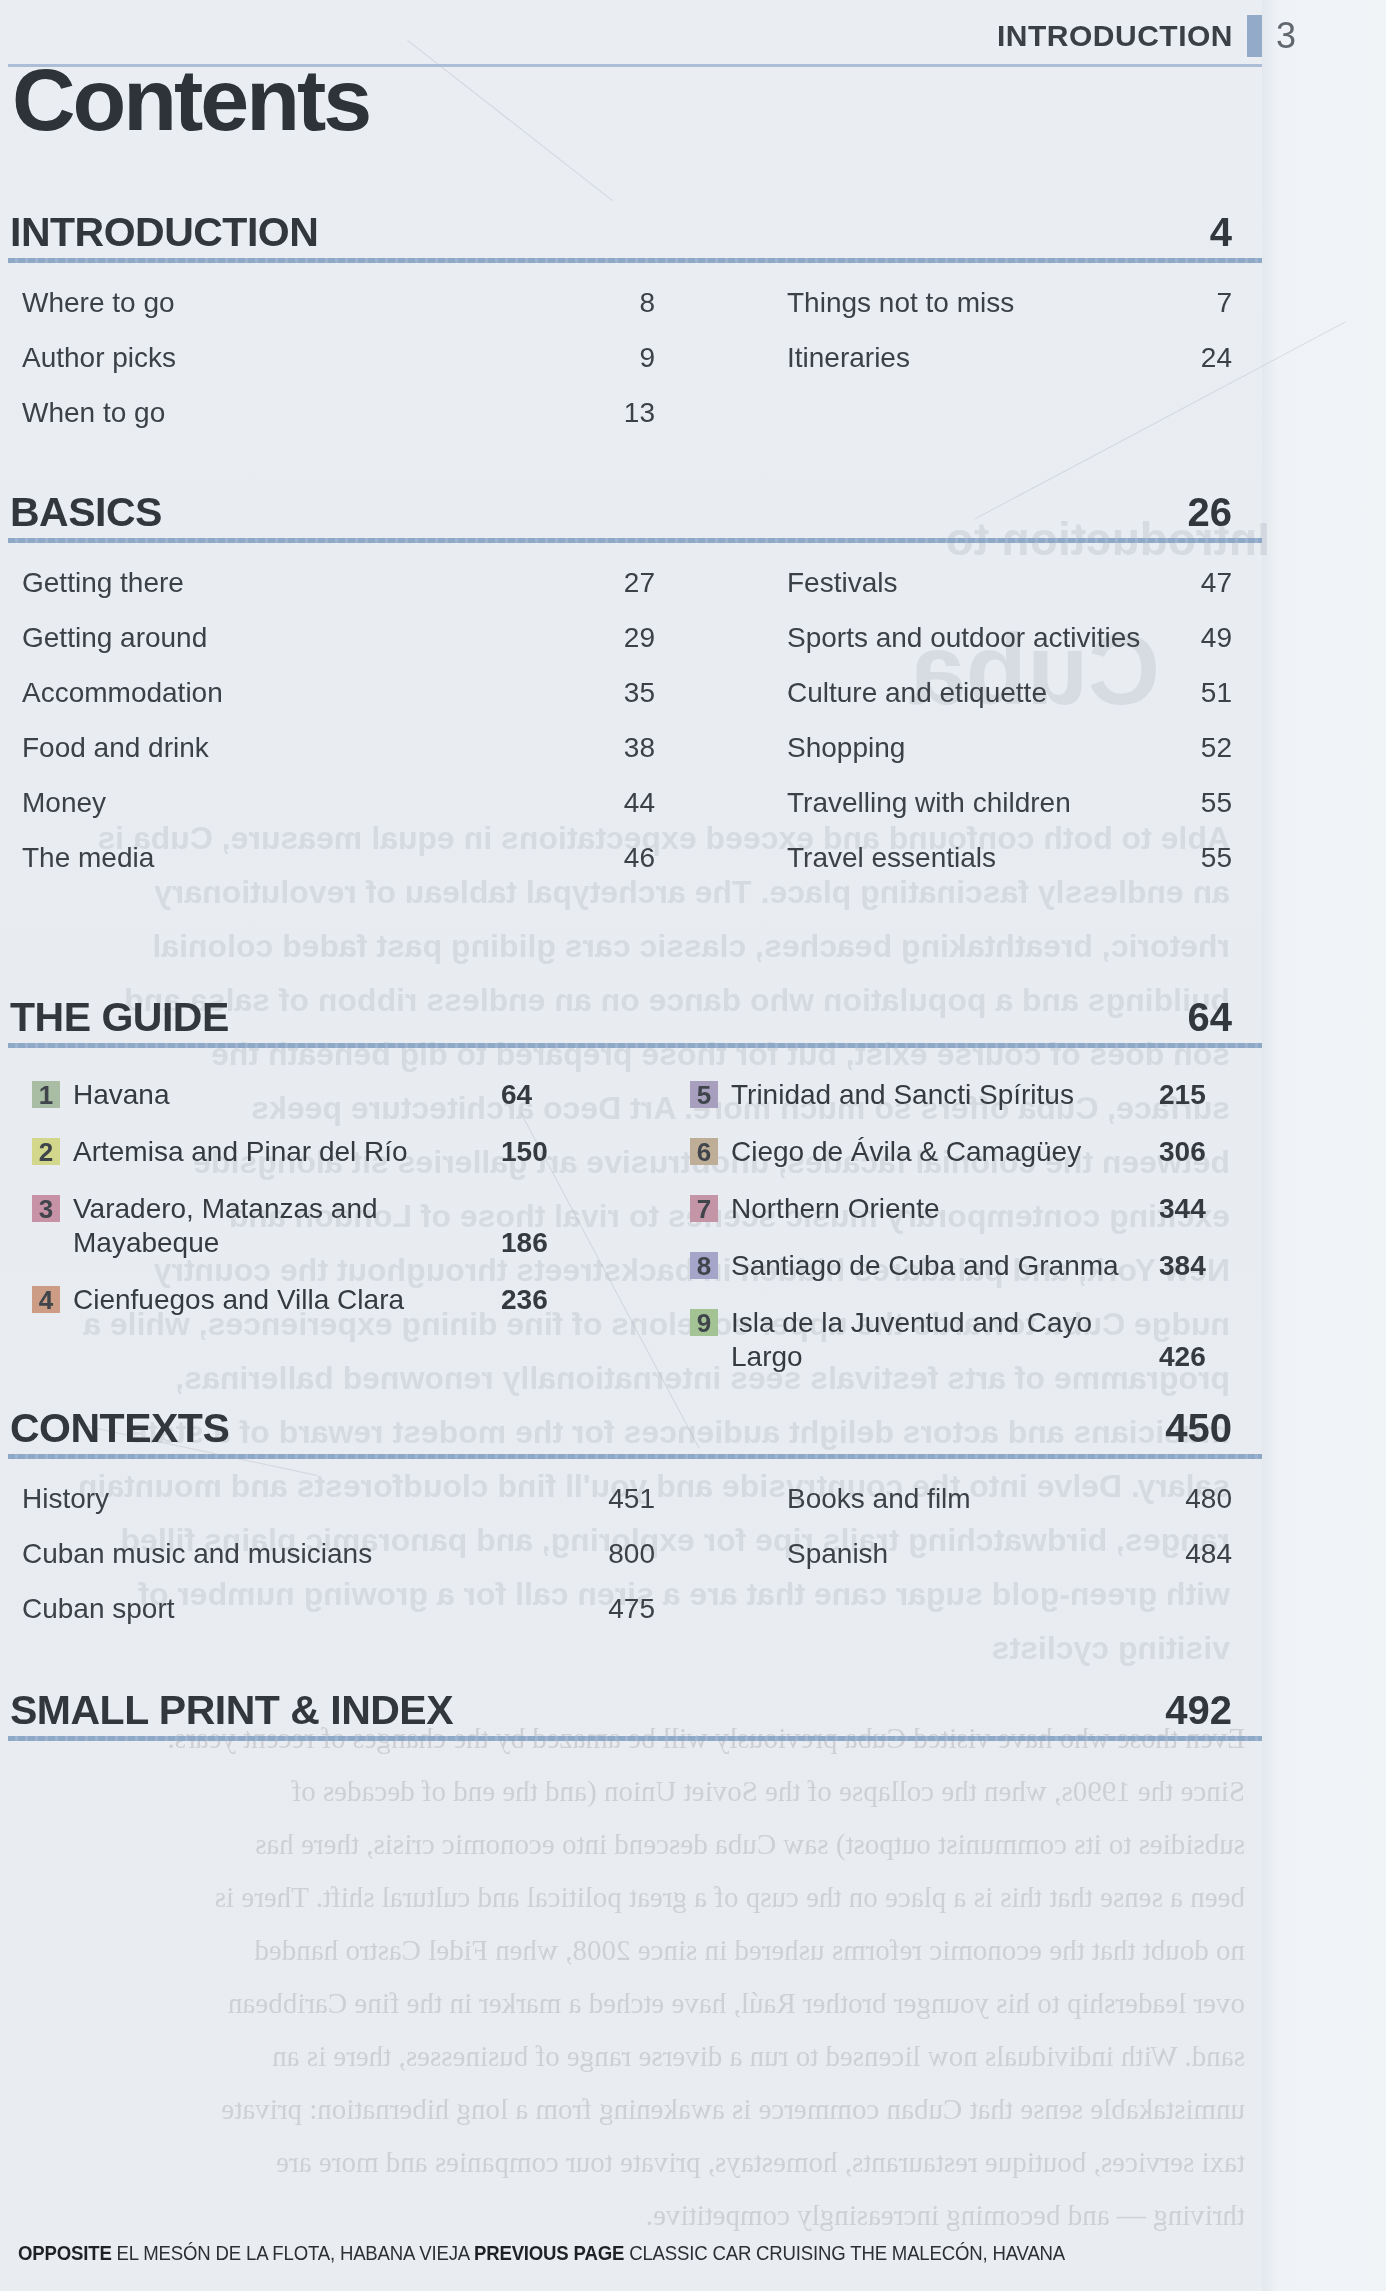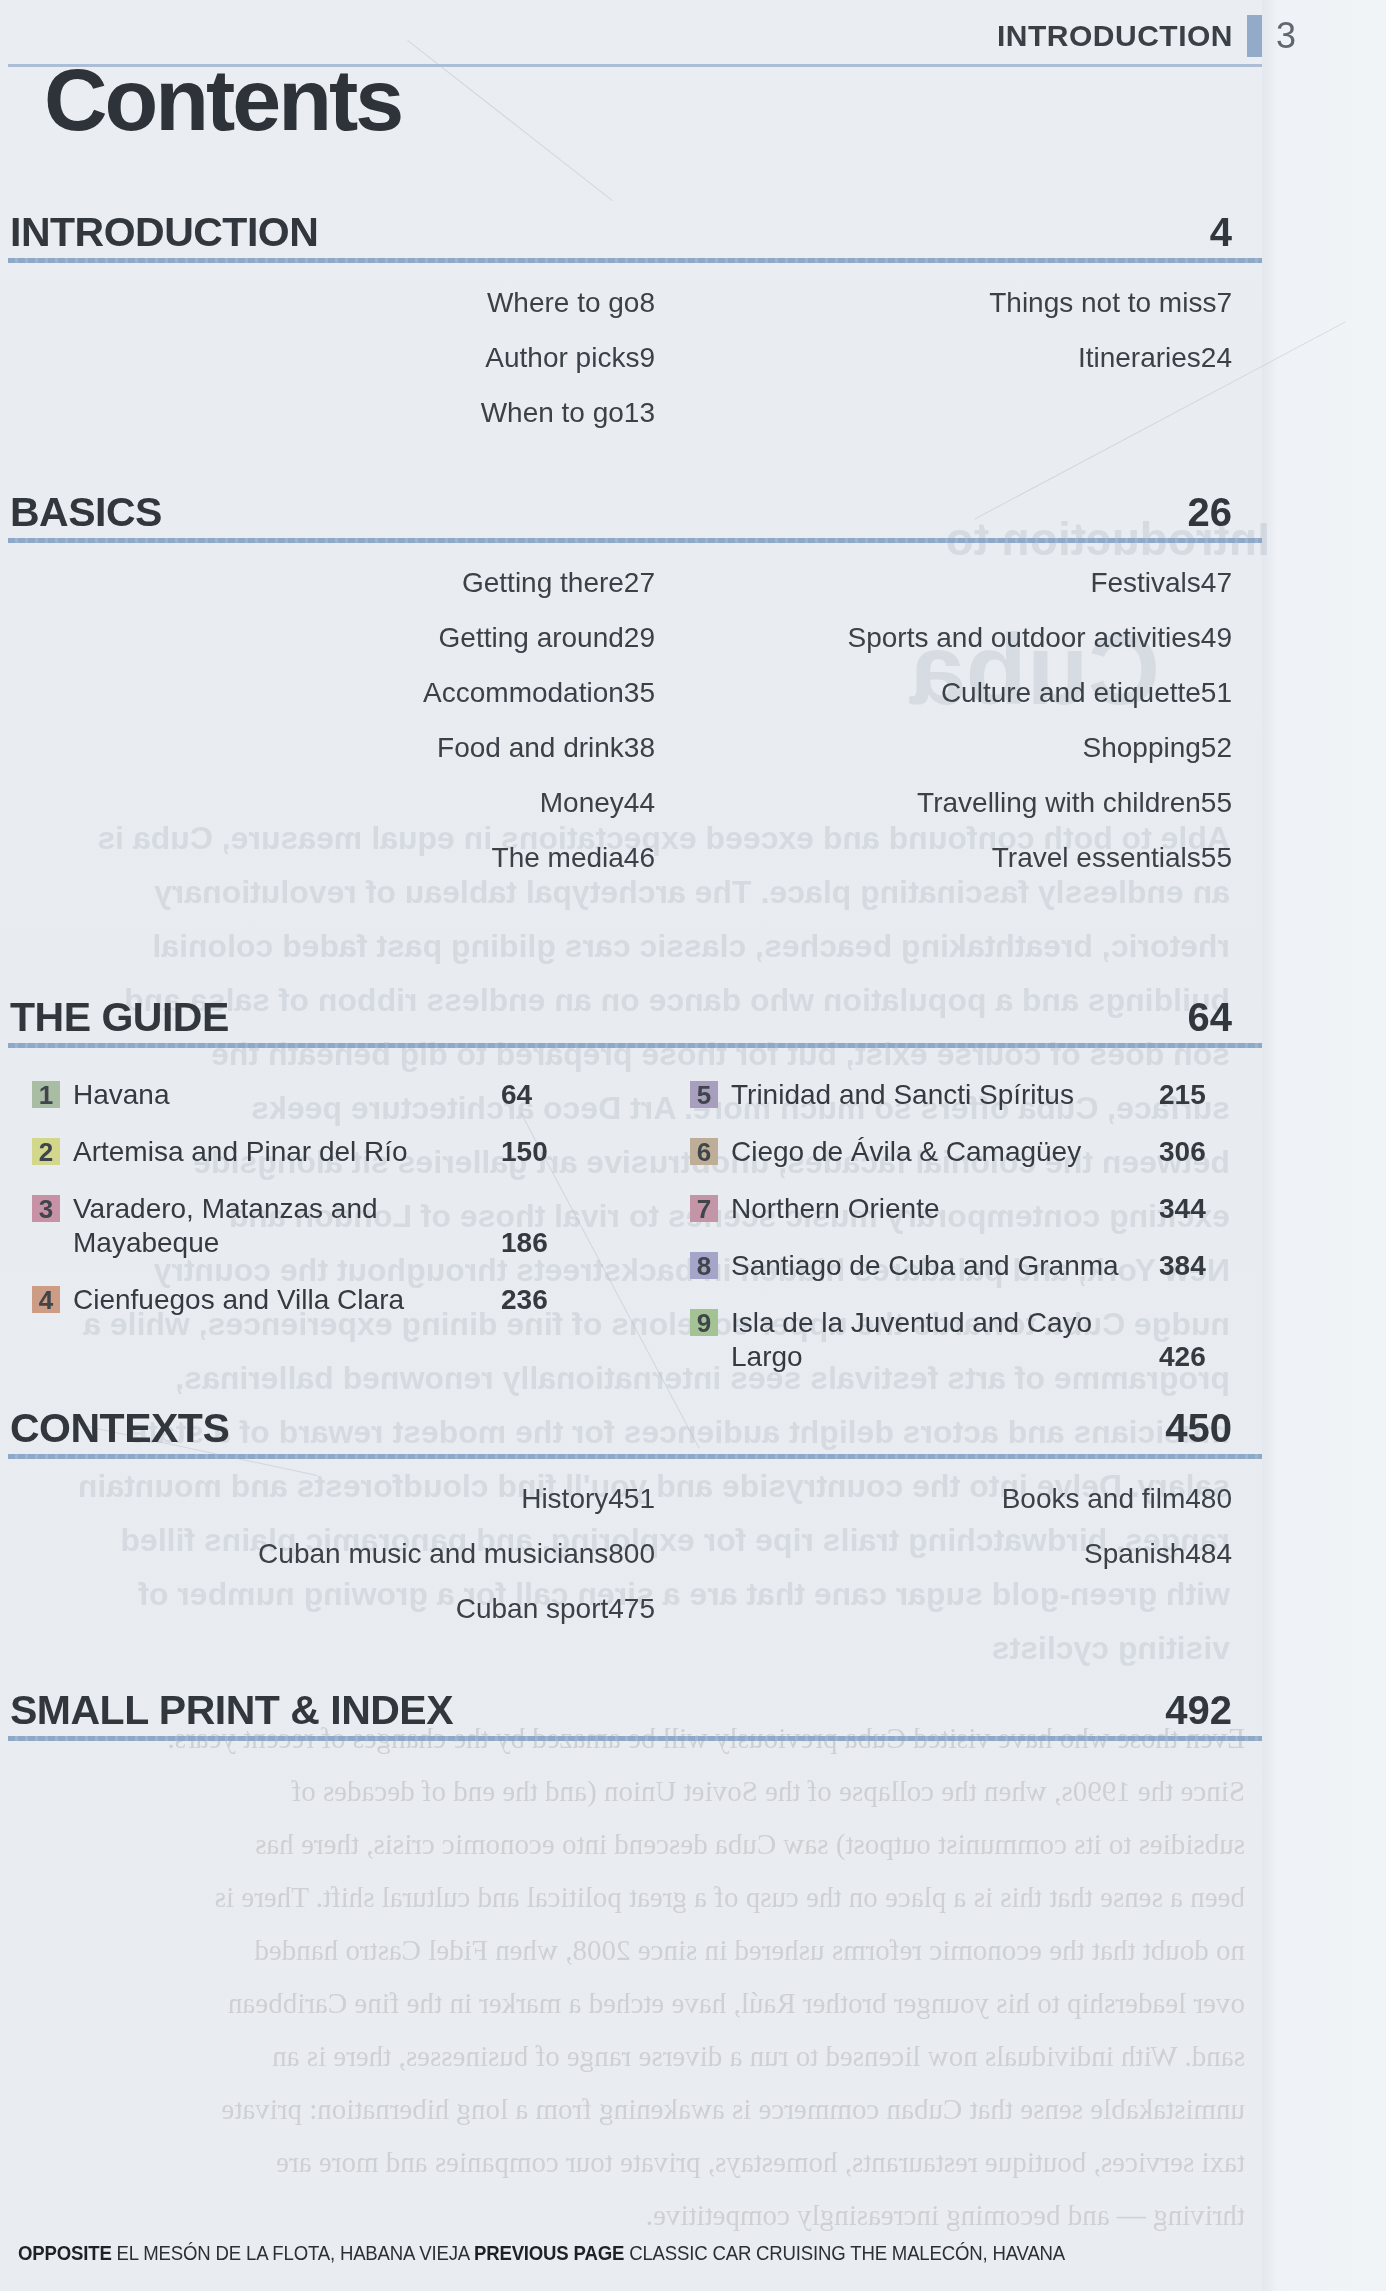--- a/index.html
+++ b/index.html
@@ -25,39 +25,39 @@
   .running-header {
     position:absolute; top:14px; left:0; width:1386px; height:44px;
     display:flex; justify-content:flex-end; align-items:center; gap:14px; padding-right:90px; box-sizing:border-box;
   }
   .rh-label { font-size:30px; font-weight:bold; color:#3a4046; letter-spacing:0.5px; }
   .rh-bar   { width:15px; height:42px; background:#93aac8; }
   .rh-num   { font-size:36px; color:#60676e; }
   .top-rule { position:absolute; top:64px; left:8px; width:1254px; height:3px; background:#abbed6; }
   .page-title {
     position:absolute; top:56px; left:12px; font-size:88px; font-weight:bold;
-    color:#2d3338; letter-spacing:-3px; line-height:1.0;margin-left:32px;
+    color:#2d3338; letter-spacing:-3px; line-height:1.0;
   }
   .section { position:absolute; left:0; width:1262px; }
   .sec-head {
     display:flex; justify-content:space-between; align-items:flex-end;
     padding:0 30px 0 10px; line-height:40px; color:#31373d; font-weight:bold;
   }
   .sec-title { font-size:41px; letter-spacing:-0.5px; }
   .sec-page  { font-size:40px; }
   .sec-rule  {
     margin:6px 0 0 8px; height:5px;
     background:repeating-linear-gradient(90deg,#8ea8c8 0px,#8ea8c8 7px,#9db3cf 7px,#9db3cf 10px);
   }
   .toc-cols {
     display:grid; grid-template-columns:633px 445px; column-gap:132px;
     padding:25px 30px 0 22px;
   }
   .toc-entry {
-    display:flex; justify-content:flex-end; align-items:baseline;
+    display:flex; justify-content:space-between; align-items:baseline;
     font-size:28px; line-height:30px; color:#3b4147; margin-bottom:25px;
   }
   .guide-cols {
     display:grid; grid-template-columns:623px 540px; column-gap:35px;
     padding:30px 32px 0 32px;
   }
   .chap { display:flex; align-items:flex-end; margin-bottom:23px; line-height:34px; }
   .chap-badge {
     align-self:flex-start; flex:0 0 auto; width:28px; height:27px; margin:3px 13px 0 0;
     display:flex; align-items:center; justify-content:center;

